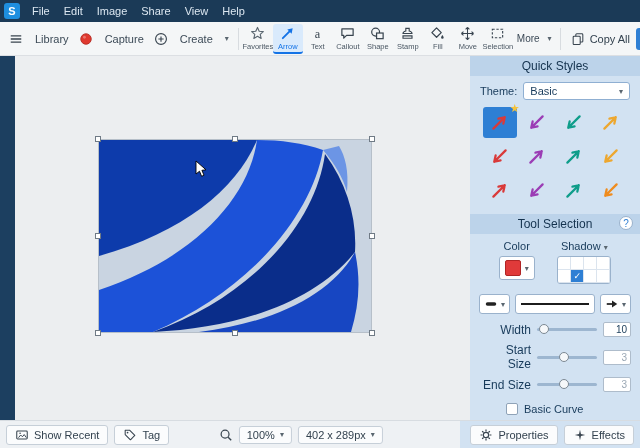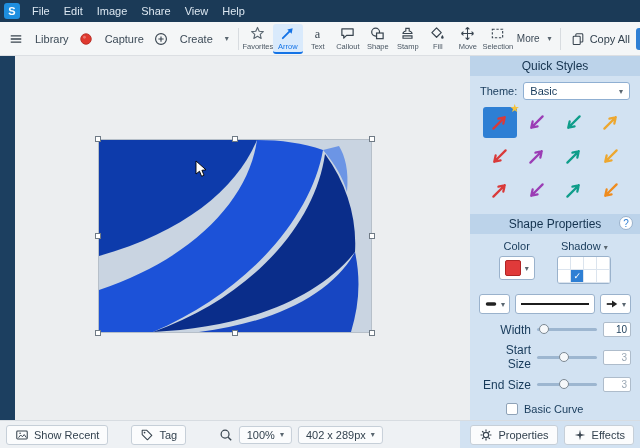--- a/index.html
+++ b/index.html
@@ -71,21 +71,21 @@
   .slider-label { width:52px; text-align:right; font-size:12px; }
   .slider-track { flex:1; height:3px; background:#9db6d0; border-radius:2px; position:relative; }
   .slider-thumb { position:absolute; top:-4px; width:10px; height:10px; border-radius:50%; background:#f6f8fa; border:1px solid #7c8893; margin-left:-5px; }
   .slider-value { width:28px; background:#fff; border:1px solid #aebccb; border-radius:2px; font-size:10px; text-align:right; padding:1px 3px; color:#22435f; }
   .slider-value.muted { color:#9aa7b4; }
   .bezier-row { display:flex; align-items:center; gap:6px; padding:8px 0 0 36px; }
   .checkbox { width:12px; height:12px; background:#fff; border:1px solid #8fa3b8; border-radius:2px; }
 
   
   .statusbar { height:28px; background:#eef1f4; border-top:1px solid #d7dce1; display:flex; align-items:center; font-size:11px; color:#33424f; padding:0 0 0 6px; position:relative; flex:0 0 auto; }
-  .sb-btn { background:#fbfcfd; border:1px solid #c6cfd8; border-radius:3px; padding:2px 8px; display:flex; align-items:center; gap:5px; margin-right:23px; }
+  .sb-btn { background:#fbfcfd; border:1px solid #c6cfd8; border-radius:3px; padding:2px 8px; display:flex; align-items:center; gap:5px; margin-right:6px; }
   .sb-center { position:absolute; left:47%; transform:translateX(-50%); display:flex; align-items:center; gap:6px; }
   .sb-box { background:#fbfcfd; border:1px solid #c6cfd8; border-radius:3px; padding:2px 7px; display:flex; align-items:center; gap:5px; }
   .sb-right { margin-left:auto; height:100%; background:#d2e2f2; display:flex; align-items:center; gap:6px; padding:0 6px 0 10px; }
   svg.ic { width:14px; height:14px; flex:0 0 auto; }
 </style>
 </head>
 <body>
 
 <div class="app">
 
@@ -306,21 +306,21 @@
             </svg>
           </div>
         <div class="style-cell dir-sw" style="color: rgb(239, 140, 31);">
             <svg viewBox="0 0 24 24">
               <path d="M5 19 18 6M18 6 10.8 7.6M18 6 16.4 13.2" fill="none" stroke="currentColor" stroke-width="2.6" stroke-linecap="round"></path>
             </svg>
           </div>
       </div>
 
       <div class="band">
-        <span>Shape Properties</span>
+        <span>Tool Selection</span>
         <span class="help-circle">?</span>
       </div>
 
       <div class="props-row">
         <div class="prop-group">
           <span>Color</span>
           <div class="color-swatch">
             <span class="color-chip" style="background-color: rgb(224, 58, 58);"></span>
             <span class="caret">▾</span>
           </div>

